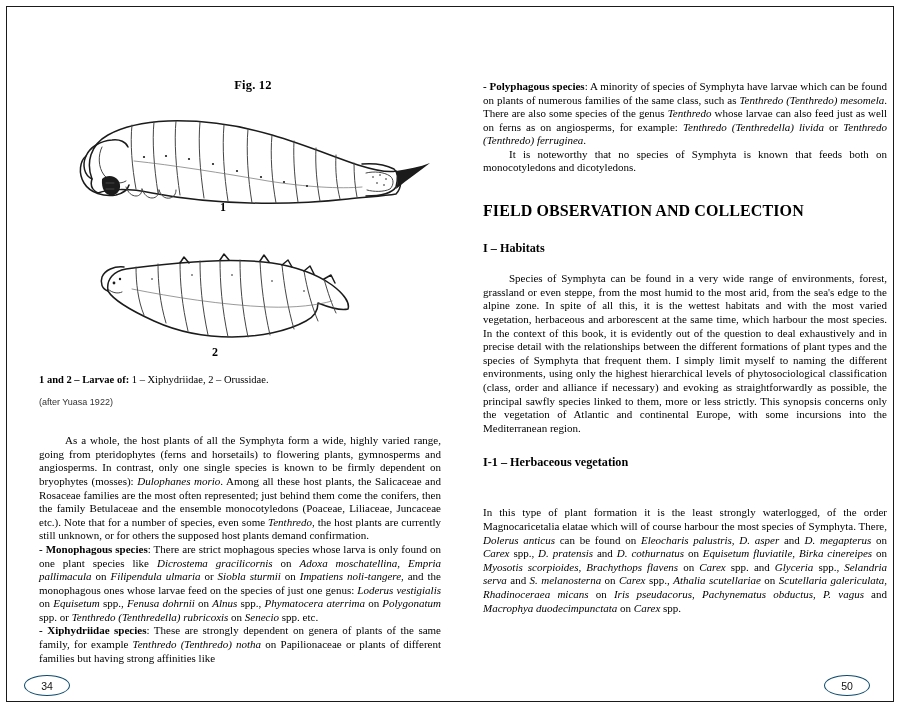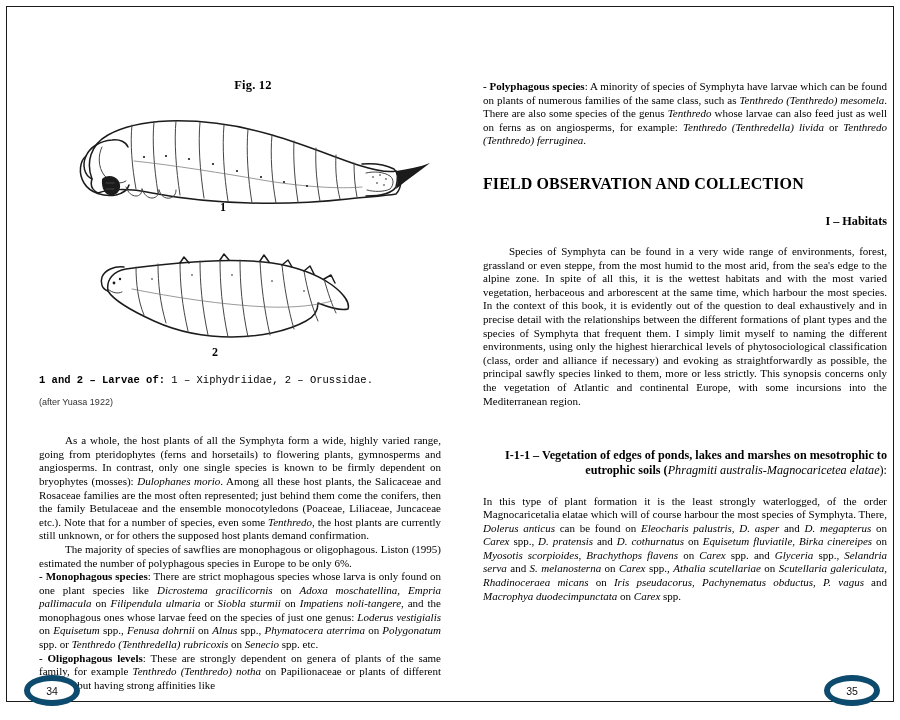--- a/index.html
+++ b/index.html
@@ -87,21 +87,21 @@
   .fig-num {
     position: absolute;
     font-family: "Liberation Serif", serif;
     font-weight: bold;
     font-size: 12px;
   }
   .fig-num-1 { left: 180px; top: 103px; }
   .fig-num-2 { left: 172px; top: 248px; }
 
   .caption-main {
-    font-family: Liberation Mono, monospace;
+    font-family: Liberation Serif, serif;
     font-size: 10.5px;
     line-height: 1.35;
     margin: 8px 0 0 0;
   }
   .caption-main b { font-weight: bold; }
   .caption-sub {
     font-family: "Liberation Sans", sans-serif;
     font-size: 9px;
     line-height: 1.35;
     margin: 9px 0 0 0;
@@ -116,42 +116,42 @@
     margin: 0;
     hyphens: manual;
   }
   p.indent { text-indent: 26px; }
 
   h3.heading {
     font-size: 12.2px;
     font-weight: bold;
     margin: 0;
     line-height: 1.25;
-    text-align: right;
+    text-align: left;
   }
   h2.section-title {
     font-size: 16px;
     font-weight: bold;
     margin: 0;
     line-height: 1.25;
     letter-spacing: 0.1px;
   }
   .spacer-16 { height: 16px; }
   .spacer-20 { height: 20px; }
   .spacer-26 { height: 26px; }
 
   i, em { font-style: italic; }
   b, strong { font-weight: bold; }
 
   
   .folio {
     position: absolute;
     width: 44px;
     height: 19px;
-    border: 6px solid #0c4a6e;
+    border: 1px solid #0c4a6e;
     border-radius: 50%;
     display: flex;
     align-items: center;
     justify-content: center;
     font-family: "Liberation Sans", sans-serif;
     font-size: 10.5px;
     color: #111;
     background: #fff;
   }
   .folio-left { left: 24px; top: 675px; }
@@ -274,60 +274,60 @@
       </div>
 
       <p class="caption-main"><b>1 and 2 – Larvae of:</b><span> 1 – Xiphydriidae, 2 – Orussidae.</span></p>
       <p class="caption-sub">(after Yuasa 1922)</p>
 
       <div class="spacer-26"></div>
 
 
       <p class="body indent"><span>As a whole, the host plants of all the Symphyta form a wide, highly varied range, going from pteridophytes (ferns and horsetails) to flowering plants, gymnosperms and angiosperms. In contrast, only one single species is known to be firmly dependent on bryophytes (mosses): </span><i>Dulophanes morio</i><span>. Among all these host plants, the Salicaceae and Rosaceae families are the most often represented; just behind them come the conifers, then the family Betulaceae and the ensemble monocotyledons (Poaceae, Liliaceae, Juncaceae etc.). Note that for a number of species, even some </span><i>Tenthredo</i><span>, the host plants are currently still unknown, or for others the supposed host plants demand confirmation.</span></p>
 
-      <p class="body indent">The majority of species of sawflies are monophagous or oligophagous. Liston (1995) estimated the number of polyphagous species in Europe to be only 6%.</p>
 
       <p class="body"><b>- Monophagous species</b><span>: There are strict mophagous species whose larva is only found on one plant species like </span><i>Dicrostema gracilicornis</i><span> on </span><i>Adoxa moschatellina</i><span>, </span><i>Empria pallimacula</i><span> on </span><i>Filipendula ulmaria</i><span> or </span><i>Siobla sturmii</i><span> on </span><i>Impatiens noli-tangere</i><span>, and the monophagous ones whose larvae feed on the species of just one genus: </span><i>Loderus vestigialis</i><span> on </span><i>Equisetum</i><span> spp., </span><i>Fenusa dohrnii</i><span> on </span><i>Alnus</i><span> spp., </span><i>Phymatocera aterrima</i><span> on </span><i>Polygonatum</i><span> spp. or </span><i>Tenthredo (Tenthredella) rubricoxis</i><span> on  </span><i>Senecio</i><span> spp. etc.</span></p>
 
-      <p class="body"><b>- Oligophagous levels</b><span>: These are strongly dependent on genera of plants of the same family, for example </span><i>Tenthredo (Tenthredo) notha</i><span> on Papilionaceae or plants of different families but having strong affinities like </span></p>
+      <p class="body"><b>- Xiphydriidae species</b><span>: These are strongly dependent on genera of plants of the same family, for example </span><i>Tenthredo (Tenthredo) notha</i><span> on Papilionaceae or plants of different families but having strong affinities like </span></p>
 
     </div>
 
     <div class="col col-right">
 
       <p class="body"><b>- Polyphagous species</b><span>: A minority of species of Symphyta have larvae which can  be found on plants of numerous families of the same class, such as </span><i>Tenthredo (Tenthredo) mesomela</i><span>. There are also some species of the genus </span><i>Tenthredo</i><span> whose larvae can also feed just as well on ferns as on angiosperms, for example: </span><i>Tenthredo (Tenthredella) livida</i><span> or </span><i>Tenthredo (Tenthredo) ferruginea</i><span>.</span></p>
 
+      <p class="body indent">It is noteworthy that no species of Symphyta is known that feeds both on monocotyledons and dicotyledons.</p>
 
       <div class="spacer-26"></div>
 
       <h2 class="section-title">FIELD OBSERVATION AND COLLECTION</h2>
 
       <div class="spacer-20"></div>
 
       <h3 class="heading">I – Habitats</h3>
 
       <div class="spacer-16"></div>
 
       <p class="body indent">Species of Symphyta can be found in a very wide range of environments, forest, grassland or even steppe, from the most humid to the most arid, from the sea's edge to the alpine zone. In spite of all this, it is the wettest habitats and with the most varied vegetation, herbaceous and arborescent at the same time, which harbour the most species. In the context of this book, it is evidently out of the question to deal exhaustively and in precise detail with the relationships between the different formations of plant types and the species of Symphyta that frequent them. I simply limit myself to naming the different environments, using only the highest hierarchical levels of phytosociological classification (class, order and alliance if necessary) and evoking as straightforwardly as possible, the principal sawfly species linked to them, more or less strictly. This synopsis concerns only the vegetation of Atlantic and continental Europe, with some incursions into the Mediterranean region.</p>
 
       <div class="spacer-20"></div>
 
+      <h3 class="heading">I-1 – Herbaceous vegetation</h3>
 
       <div class="spacer-20"></div>
 
-      <h3 class="heading"><span>I-1-1 – Vegetation of edges of ponds, lakes and marshes on mesotrophic to eutrophic soils</span> (<i style="font-weight:normal">Phragmiti australis-Magnocaricetea elatae</i><span style="font-weight:normal">):</span></h3>
 
       <div class="spacer-16"></div>
 
       <p class="body"><span>In this type of plant formation it is the least strongly waterlogged, of the order Magnocaricetalia elatae which will of course harbour the most species of Symphyta. There, </span><i>Dolerus anticus</i><span> can be found on </span><i>Eleocharis palustris</i><span>, </span><i>D. asper</i><span> and </span><i>D. megapterus</i><span> on </span><i>Carex</i><span> spp., </span><i>D. pratensis</i><span> and </span><i>D. cothurnatus</i><span> on </span><i>Equisetum fluviatile</i><span>, </span><i>Birka cinereipes</i><span> on </span><i>Myosotis scorpioides</i><span>, </span><i>Brachythops flavens</i><span> on </span><i>Carex</i><span> spp. and </span><i>Glyceria</i><span> spp., </span><i>Selandria serva</i><span> and </span><i>S. melanosterna</i><span> on </span><i>Carex</i><span> spp., </span><i>Athalia scutellariae</i><span> on </span><i>Scutellaria galericulata</i><span>, </span><i>Rhadinoceraea micans</i><span> on </span><i>Iris pseudacorus</i><span>, </span><i>Pachynematus obductus, P. vagus</i><span> and </span><i>Macrophya duodecimpunctata</i><span> on </span><i>Carex</i><span> spp.</span></p>
 
       <div class="spacer-20"></div>
 
 
       <div class="spacer-16"></div>
 
     </div>
   </div>
 
   <div class="folio folio-left">34</div>
-  <div class="folio folio-right">35</div>
+  <div class="folio folio-right">50</div>
 
 </div>
 
 </body></html>

